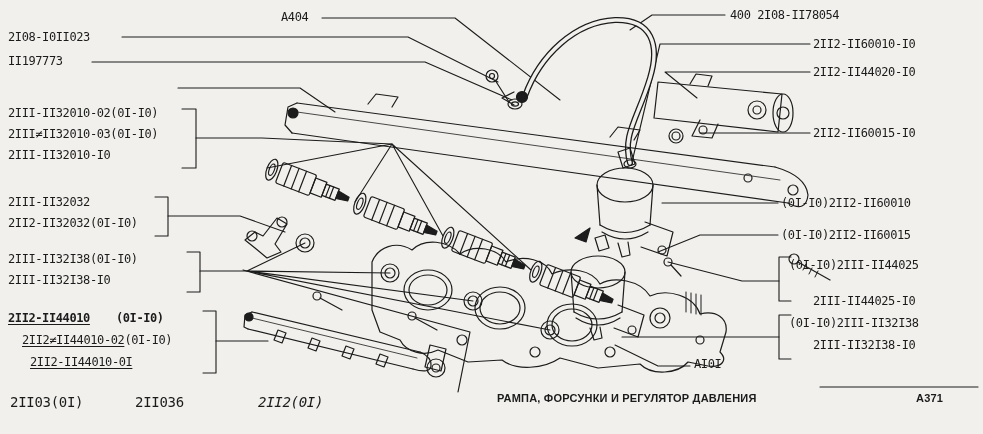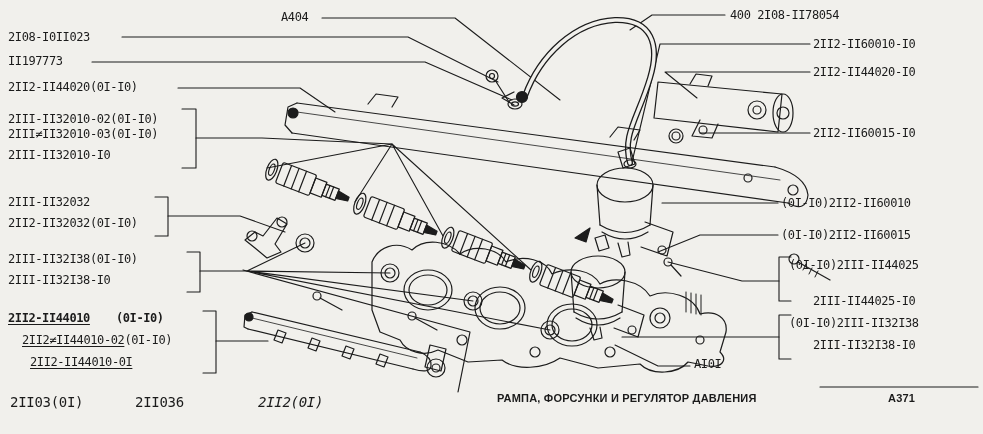--- a/index.html
+++ b/index.html
@@ -202,23 +202,22 @@
       <path d="M346,346 l-4,10 8,3 4,-10 z"></path>
       <path d="M380,354 l-4,10 8,3 4,-10 z"></path>
       <path d="M430,345 l16,4 -5,22 -16,-4 z"></path>
       <circle cx="436" cy="368" r="9"></circle>
       <circle cx="436" cy="368" r="4"></circle>
     </g>
   </svg>
 
   <div class="lbl" style="left:8px;  top:30px;">2I08-I0II023</div>
   <div class="lbl" style="left:8px;  top:54px;">II197773</div>
-  <div class="lbl" style="left:8px;  top:80px;">2II2-II44020(0I-I0)</div>
-
-  <div class="lbl" style="left:8px;  top:106px;margin-top:6px;">2III-II32010-02(0I-I0)</div>
+
+  <div class="lbl" style="left:8px;  top:106px;">2III-II32010-02(0I-I0)</div>
   <div class="lbl" style="left:8px;  top:127px;">2III≠II32010-03(0I-I0)</div>
   <div class="lbl" style="left:8px;  top:148px;">2III-II32010-I0</div>
 
   <div class="lbl" style="left:8px;  top:195px;">2III-II32032</div>
   <div class="lbl" style="left:8px;  top:216px;">2II2-II32032(0I-I0)</div>
 
   <div class="lbl" style="left:8px;  top:252px;">2III-II32I38(0I-I0)</div>
   <div class="lbl" style="left:8px;  top:273px;">2III-II32I38-I0</div>
 
   <div class="lbl" style="left:8px; top:311px;font-weight:bold;"><span class="u">2II2-II44010</span><span class="sfx-gap">(0I-I0)</span></div>
@@ -235,15 +234,15 @@
   <div class="lbl" style="left:789px; top:258px;">(0I-I0)2III-II44025</div>
   <div class="lbl" style="left:813px; top:280px;margin-top:14px;">2III-II44025-I0</div>
   <div class="lbl" style="left:789px; top:316px;">(0I-I0)2III-II32I38</div>
   <div class="lbl" style="left:813px; top:338px;">2III-II32I38-I0</div>
   <div class="lbl" style="left:694px; top:357px;">AI0I</div>
 
   <div class="footer-code" style="left:10px;  top:394px;">2II03(0I)</div>
   <div class="footer-code" style="left:135px; top:394px;">2II036</div>
   <div class="footer-code" style="left:258px; top:394px;font-style:italic;">2II2(0I)</div>
   <div class="title" style="left:497px; top:392px;">РАМПА, ФОРСУНКИ И РЕГУЛЯТОР ДАВЛЕНИЯ</div>
-  <div class="title" style="left:888px; top:392px;">А371</div>
+  <div class="title" style="left:916px; top:392px;">А371</div>
 
 </div>
 
 </body></html>

